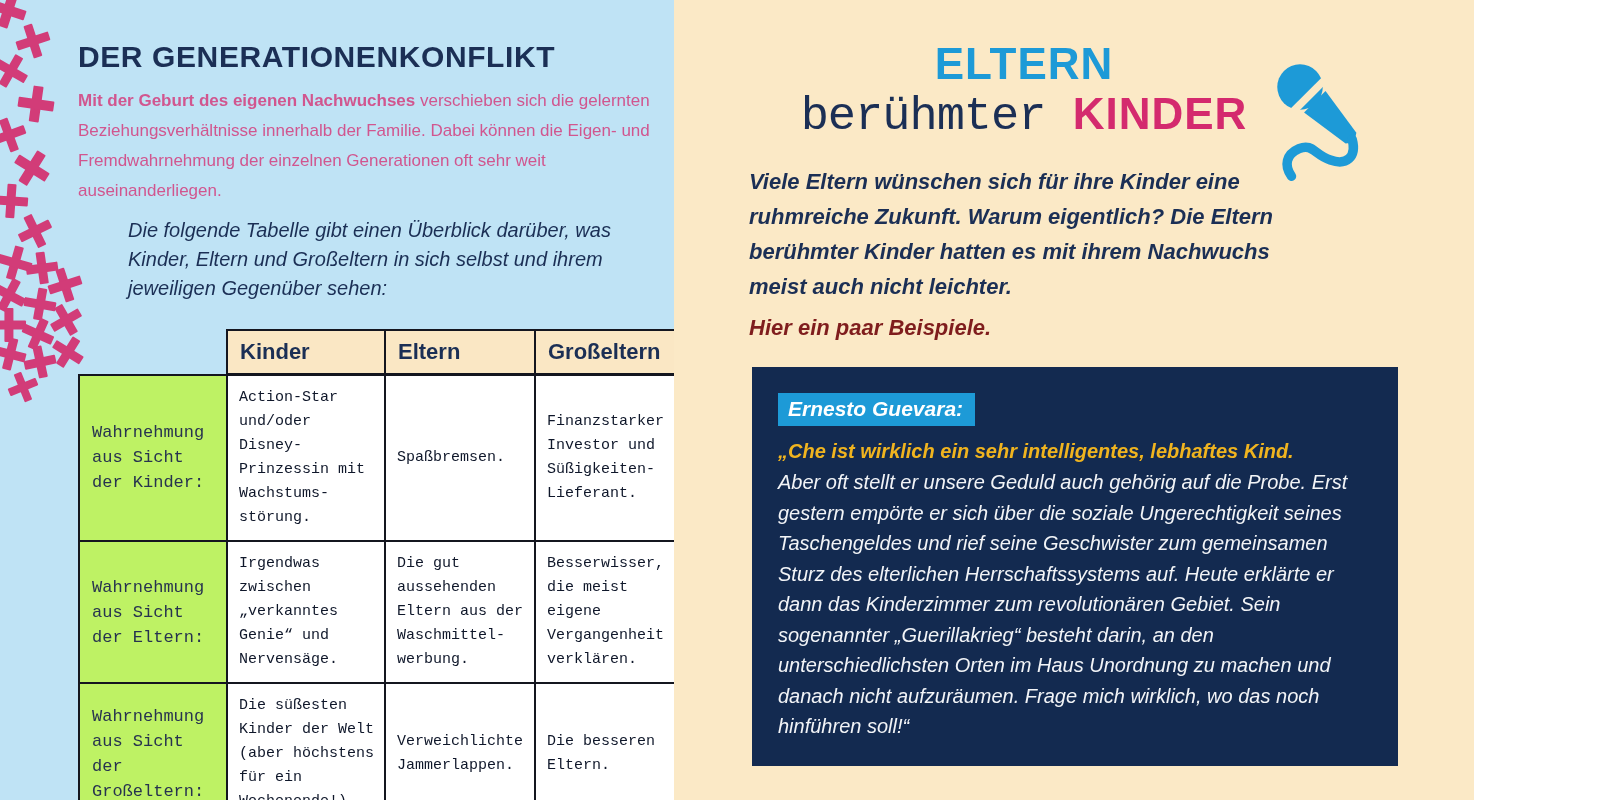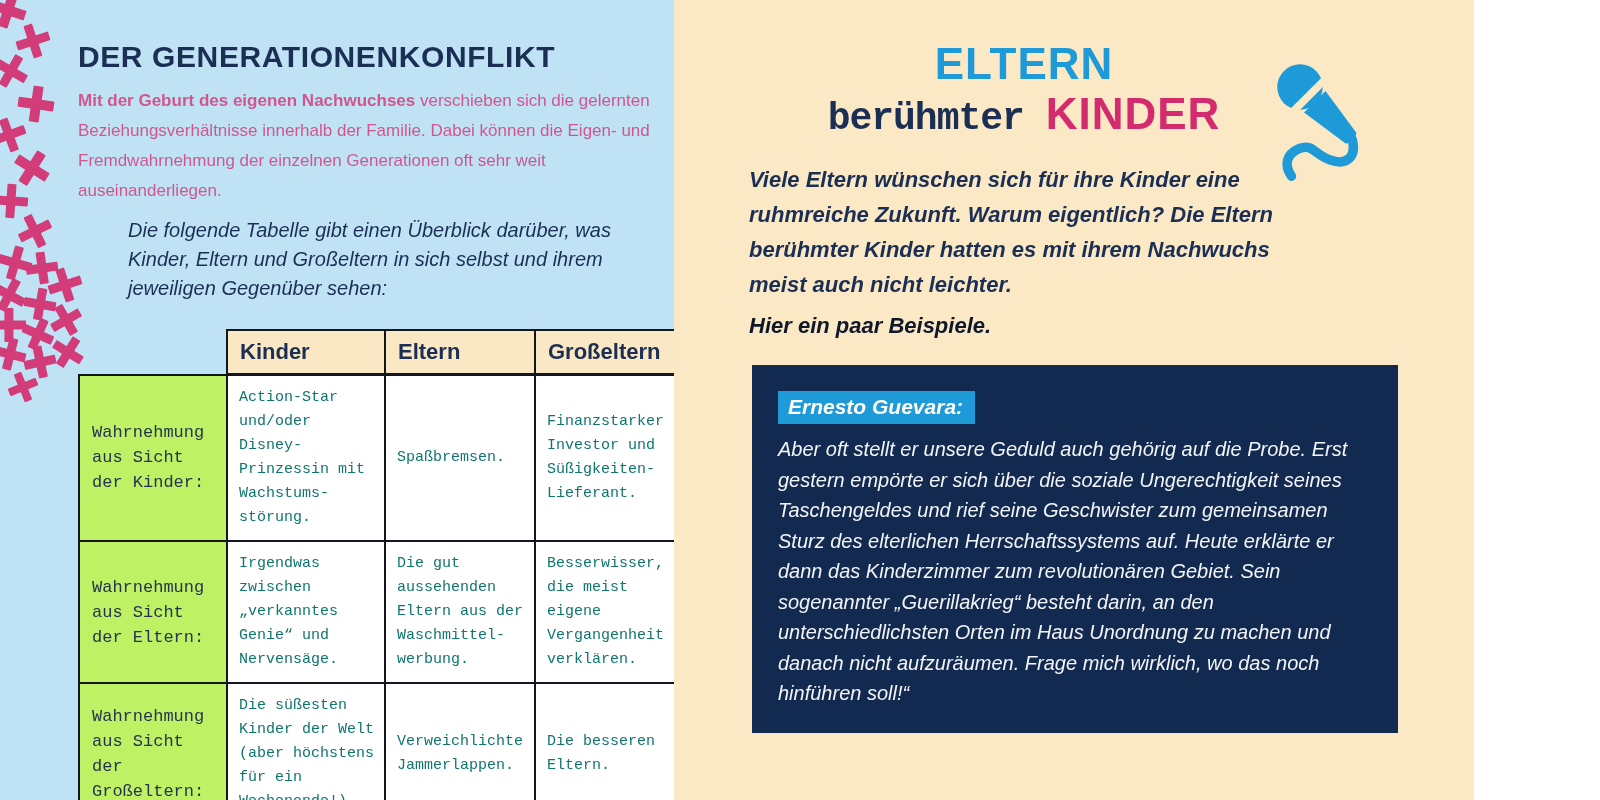--- a/index.html
+++ b/index.html
@@ -38,45 +38,45 @@
     background:#fae7c4; color:#1b2f55; font-size:22px; font-weight:bold;
     text-align:left; padding:8px 12px; height:42px;
     font-family:"Liberation Sans", sans-serif; border-bottom:3px solid #14161f;
   }
   .gen-table th.row-label {
     background:#bef264; color:#27334f; font-weight:normal; text-align:left;
     font-family:"Liberation Mono", monospace; font-size:17px; line-height:25px;
     padding:8px 10px 8px 12px; width:150px;
   }
   .gen-table td.cell {
-    background:#ffffff; color:#0f766e;
+    background:#ffffff; color:#0f172a;
     font-family:"Liberation Mono", monospace; font-size:15px; line-height:24px;
     padding:10px 8px 10px 11px;
   }
   .gen-table tr.body-row { height:124px; }
   .col-kinder { width:158px; } .col-eltern { width:150px; } .col-gross { width:156px; }
 
   
   .page-right {
     position:relative; width:800px; height:800px;
     background:#fbe9c6; padding:42px 0 0 75px; overflow:hidden;
   }
   .right-title { width:520px; margin-left:15px; text-align:center; line-height:1; }
   .right-title .t-eltern { display:block; color:#1d9ad7; font-size:44px; font-weight:bold; letter-spacing:1px; margin-bottom:6px; }
-  .right-title .t-beruehmter { color:#1b2f55; font-family:"Liberation Mono", monospace; font-size:38px; font-weight:bold; letter-spacing:-1px; }
+  .right-title .t-beruehmter { color:#1b2f55; font-family:"Liberation Mono", monospace; font-size:47px; font-weight:normal; letter-spacing:-1px; }
   .right-title .t-kinder { color:#d42a6e; font-size:44px; font-weight:bold; letter-spacing:1px; }
 
   .mic-wrap { position:absolute; left:590px; top:50px; width:128px; height:150px; }
 
   .right-intro {
     width:575px; margin-top:24px; color:#1b2f55;
     font-size:22px; font-weight:bold; font-style:italic; line-height:35px;
   }
   .right-examples {
-    width:575px; margin-top:9px; color:#0f172a;
+    width:575px; margin-top:9px; color:#7f1d1d;
     font-size:22px; font-weight:bold; font-style:italic; line-height:30px;
   }
 
   .quote-box {
     margin-left:3px; margin-top:24px; width:646px;
     background:#132a50; padding:26px 34px 24px 26px;
   }
   .quote-label {
     display:inline-block; background:#1d9ad7; color:#ffffff;
     font-size:21px; font-weight:bold; font-style:italic;
@@ -172,17 +172,18 @@
     <div class="right-title">
       <span class="t-eltern">ELTERN</span>
       <span class="t-beruehmter">berühmter </span><span class="t-kinder">KINDER</span>
     </div>
 
     <p class="right-intro">Viele Eltern wünschen sich für ihre Kinder eine ruhmreiche Zukunft. Warum eigentlich? Die Eltern berühmter Kinder hatten es mit ihrem Nachwuchs meist auch nicht leichter.</p>
     <p class="right-examples">Hier ein paar Beispiele.</p>
 
     <div class="quote-box">
       <span class="quote-label">Ernesto Guevara:</span>
+      <span class="quote-lead">„Che ist wirklich ein sehr intelligentes, lebhaftes Kind.</span>
       <div class="quote-body">Aber oft stellt er unsere Geduld auch gehörig auf die Probe. Erst gestern empörte er sich über die soziale Ungerechtigkeit seines Taschengeldes und rief seine Geschwister zum gemeinsamen Sturz des elterlichen Herrschaftssystems auf. Heute erklärte er dann das Kinderzimmer zum revolutionären Gebiet. Sein sogenannter „Guerillakrieg“ besteht darin, an den unterschiedlichsten Orten im Haus Unordnung zu machen und danach nicht aufzuräumen. Frage mich wirklich, wo das noch hinführen soll!“</div>
     </div>
   </div>
 
 </div>
 
 </body></html>

